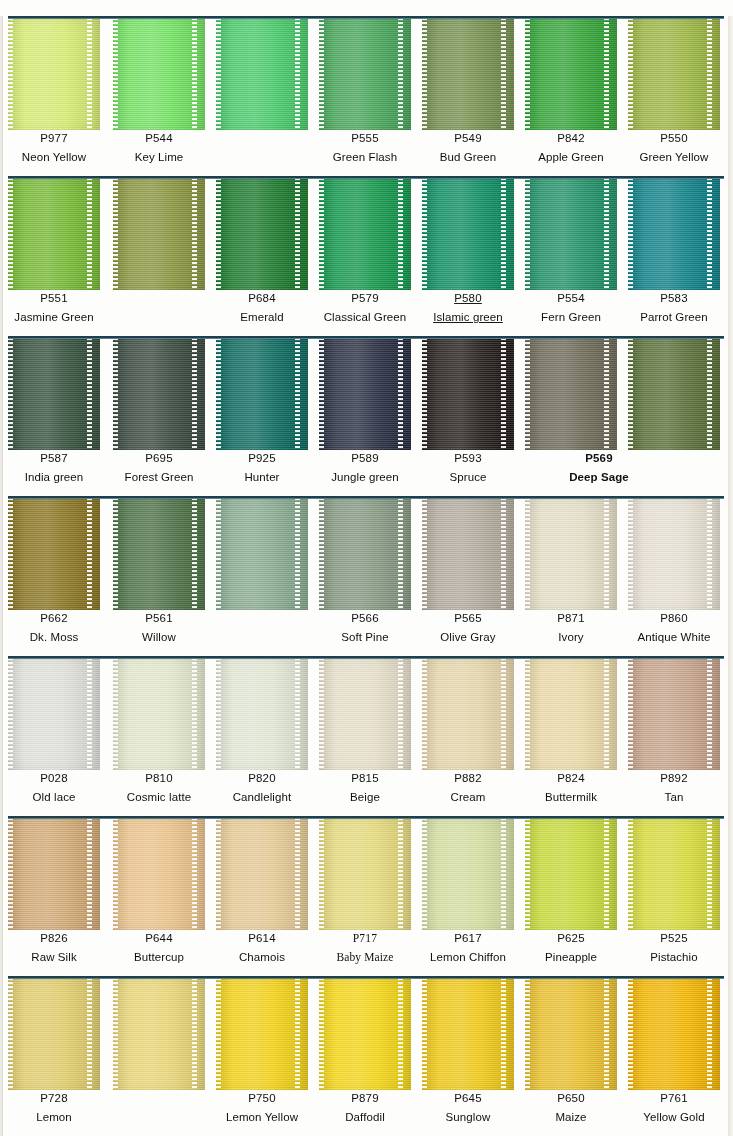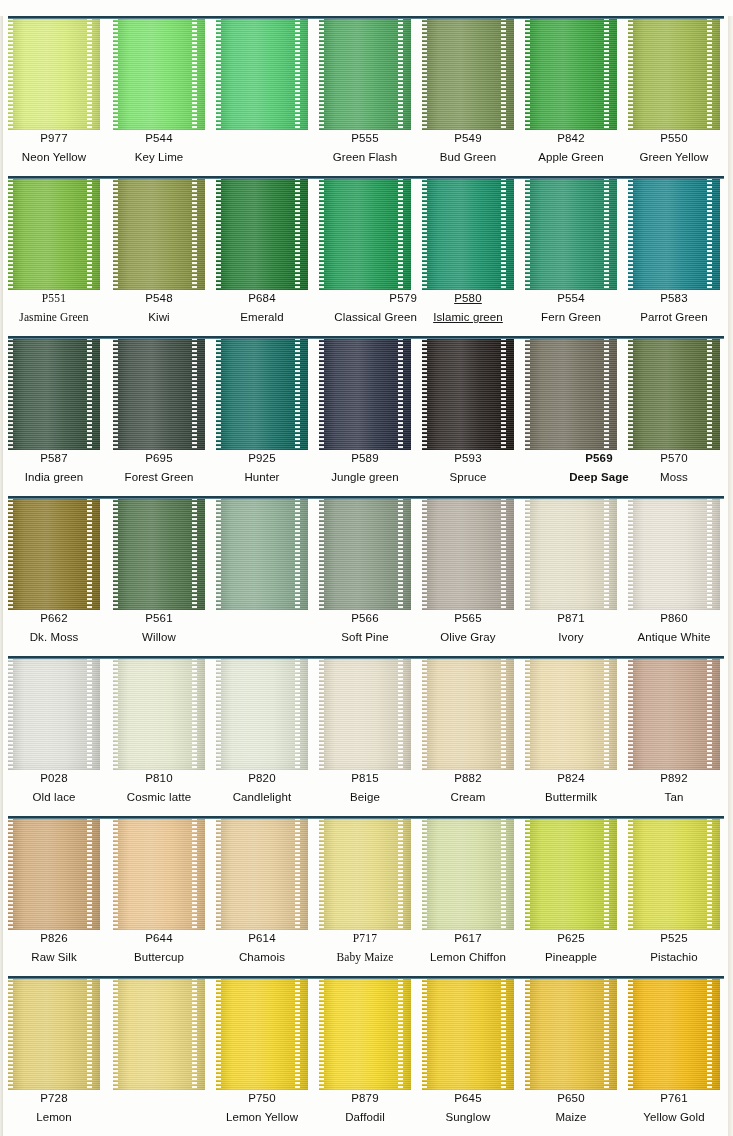--- a/index.html
+++ b/index.html
@@ -278,33 +278,29 @@
           <div class="picot left"></div>
           <div class="picot right"></div>
         </div>
         <div class="cell" style="left: 622px;">
           <div class="ribbon" style="background: rgb(13, 130, 137);"></div>
           <div class="picot left"></div>
           <div class="picot right"></div>
         </div>
       </div>
       <div class="labels">
-        <div class="label" style="left: 2px; font-family: Liberation Serif, serif;">
+        <div class="label" style="left: 2px;">
           <span class="code">P551</span>
           <span class="name">Jasmine Green</span>
-        </div>
-        <div class="label" style="left: 107px;">
-          <span class="code">P548</span>
-          <span class="name">Kiwi</span>
         </div>
         <div class="label" style="left: 210px;">
           <span class="code">P684</span>
           <span class="name">Emerald</span>
         </div>
-        <div class="label" style="left: 313px; text-align: right;">
+        <div class="label" style="left: 313px;">
           <span class="code">P579</span>
           <span class="name">Classical Green</span>
         </div>
         <div class="label" style="left: 416px; text-decoration: underline;">
           <span class="code">P580</span>
           <span class="name">Islamic green</span>
         </div>
         <div class="label" style="left: 519px;">
           <span class="code">P554</span>
           <span class="name">Fern Green</span>
@@ -372,24 +368,20 @@
           <span class="name">Jungle green</span>
         </div>
         <div class="label" style="left: 416px;">
           <span class="code">P593</span>
           <span class="name">Spruce</span>
         </div>
         <div class="label" style="left: 547px; font-weight: bold;">
           <span class="code">P569</span>
           <span class="name">Deep Sage</span>
         </div>
-        <div class="label" style="left: 622px;">
-          <span class="code">P570</span>
-          <span class="name">Moss</span>
-        </div>
       </div>
     </div>
     <div class="row" style="top: 496px;">
       <div class="row-rule"></div>
       <div class="swatch-strip">
         <div class="cell" style="left: 2px;">
           <div class="ribbon" style="background: rgb(138, 118, 33);"></div>
           <div class="picot left"></div>
           <div class="picot right"></div>
         </div>

